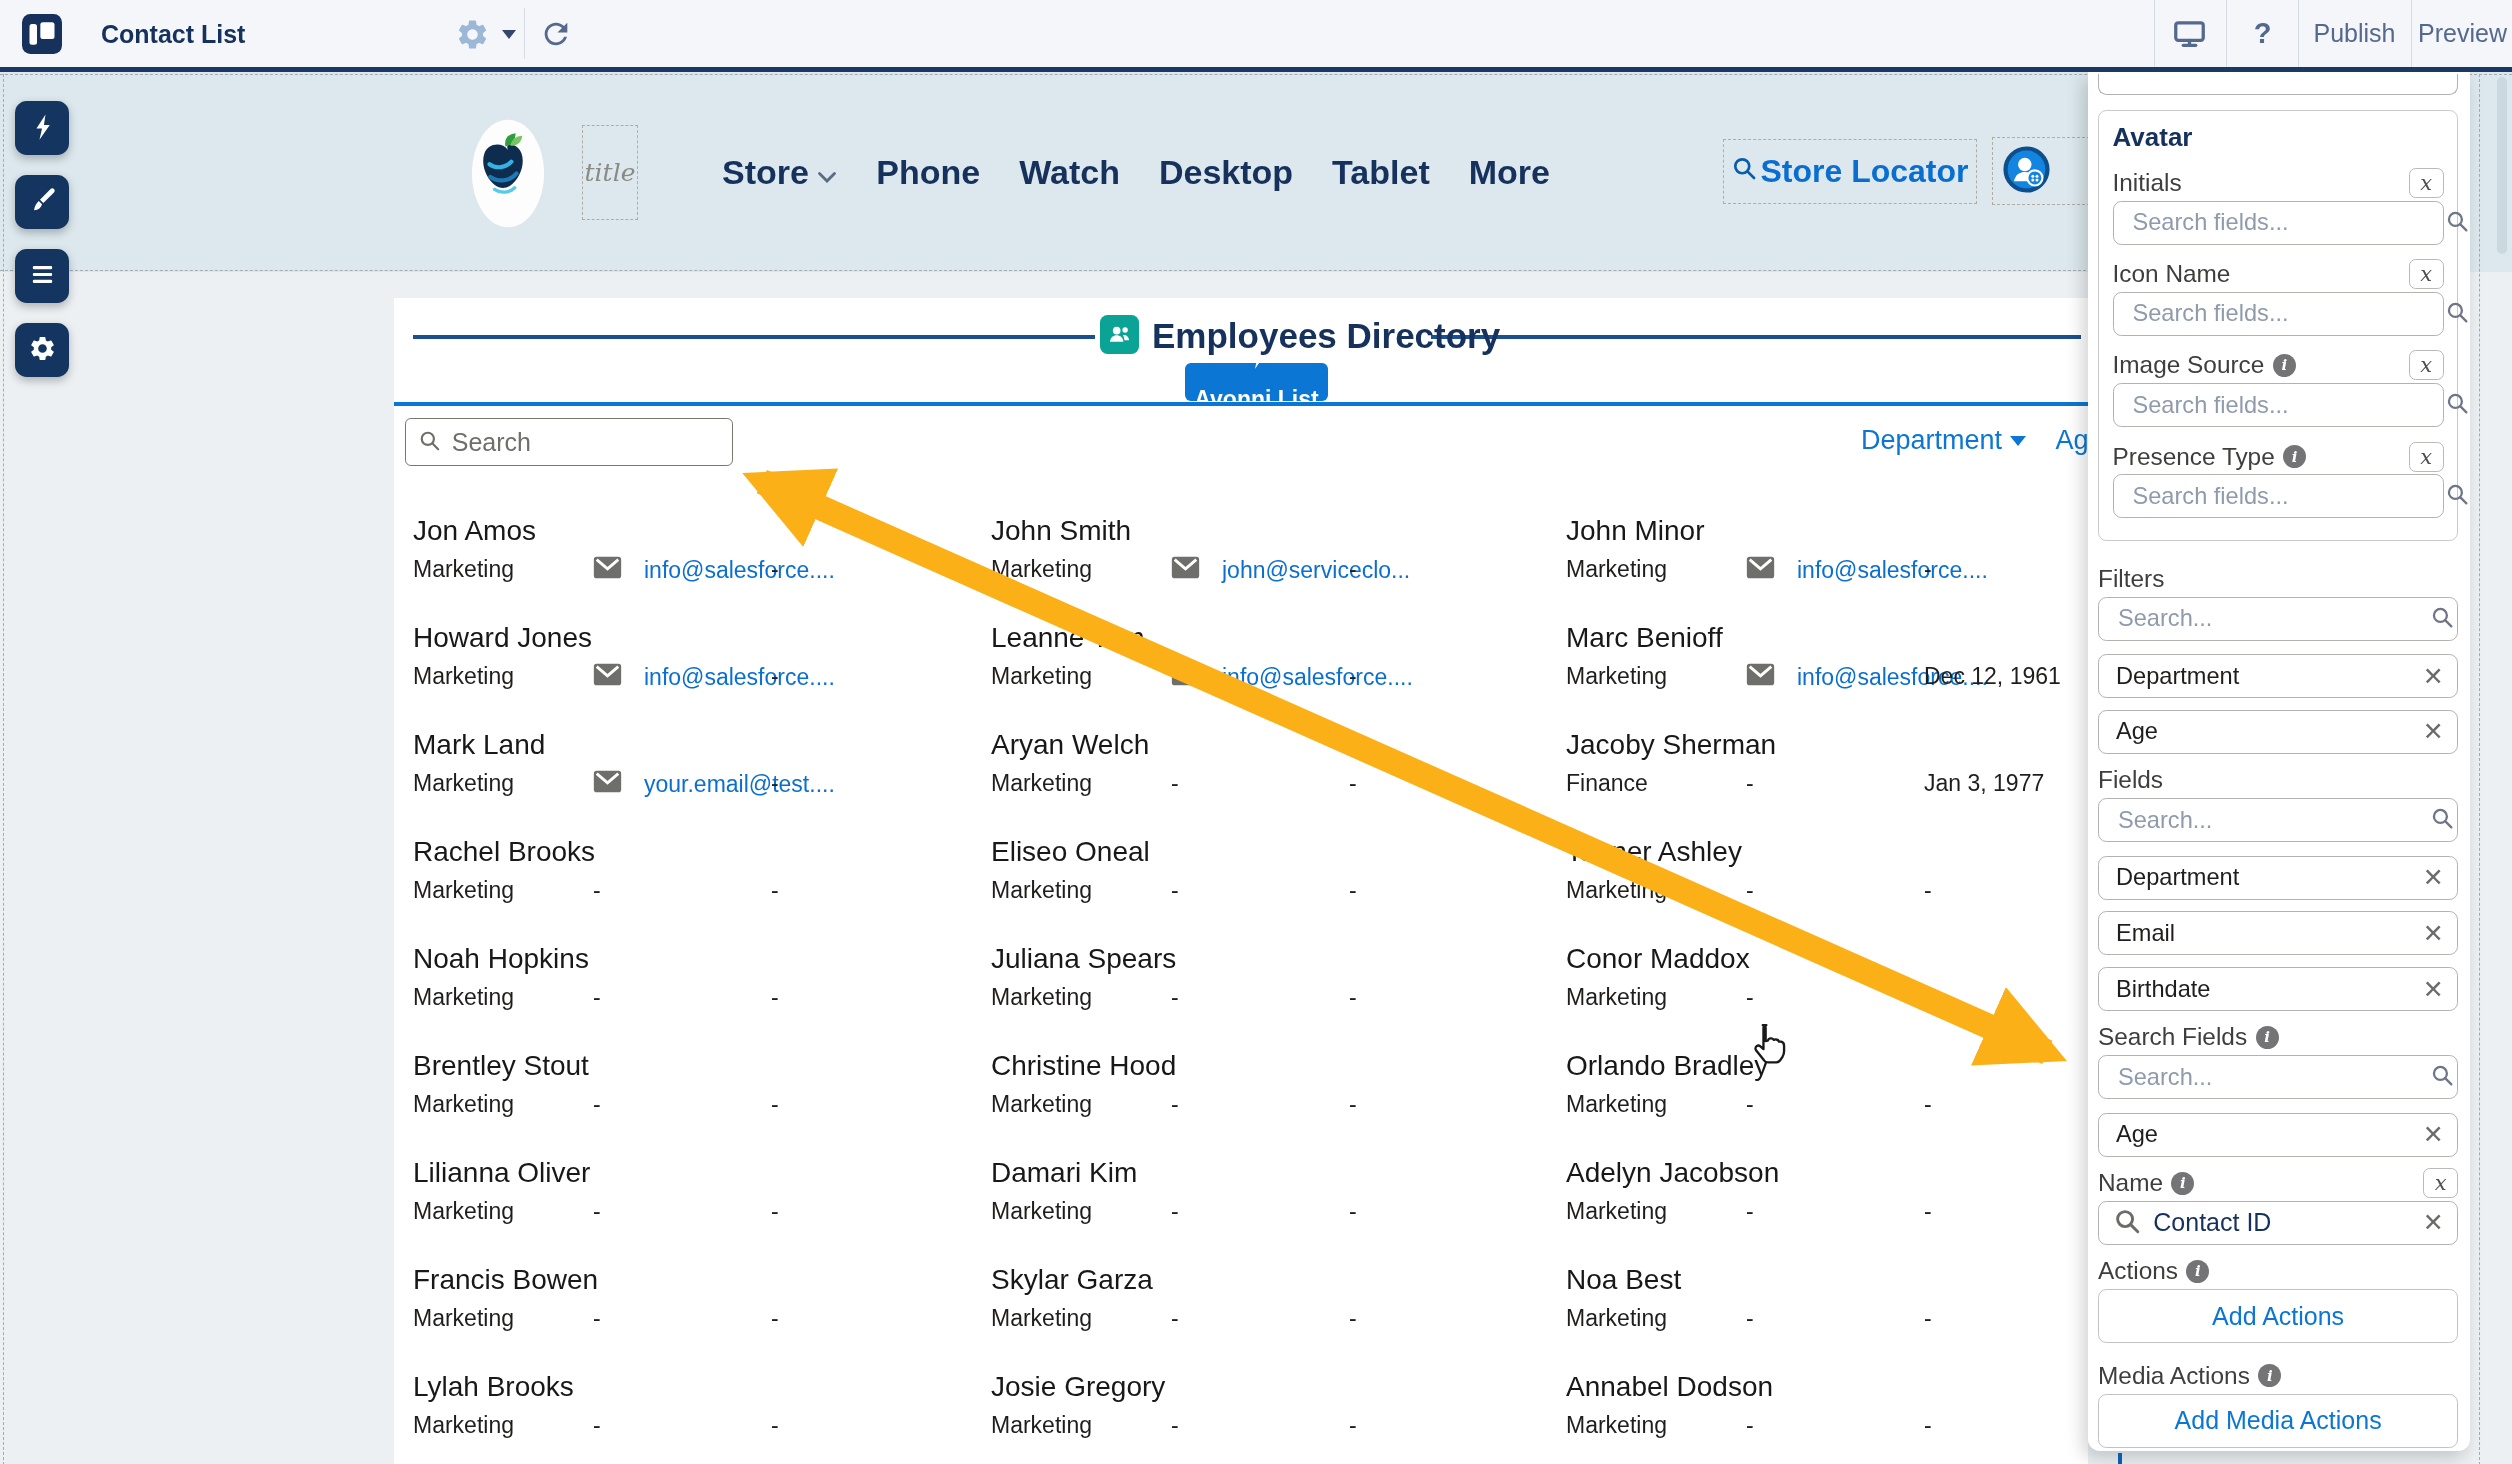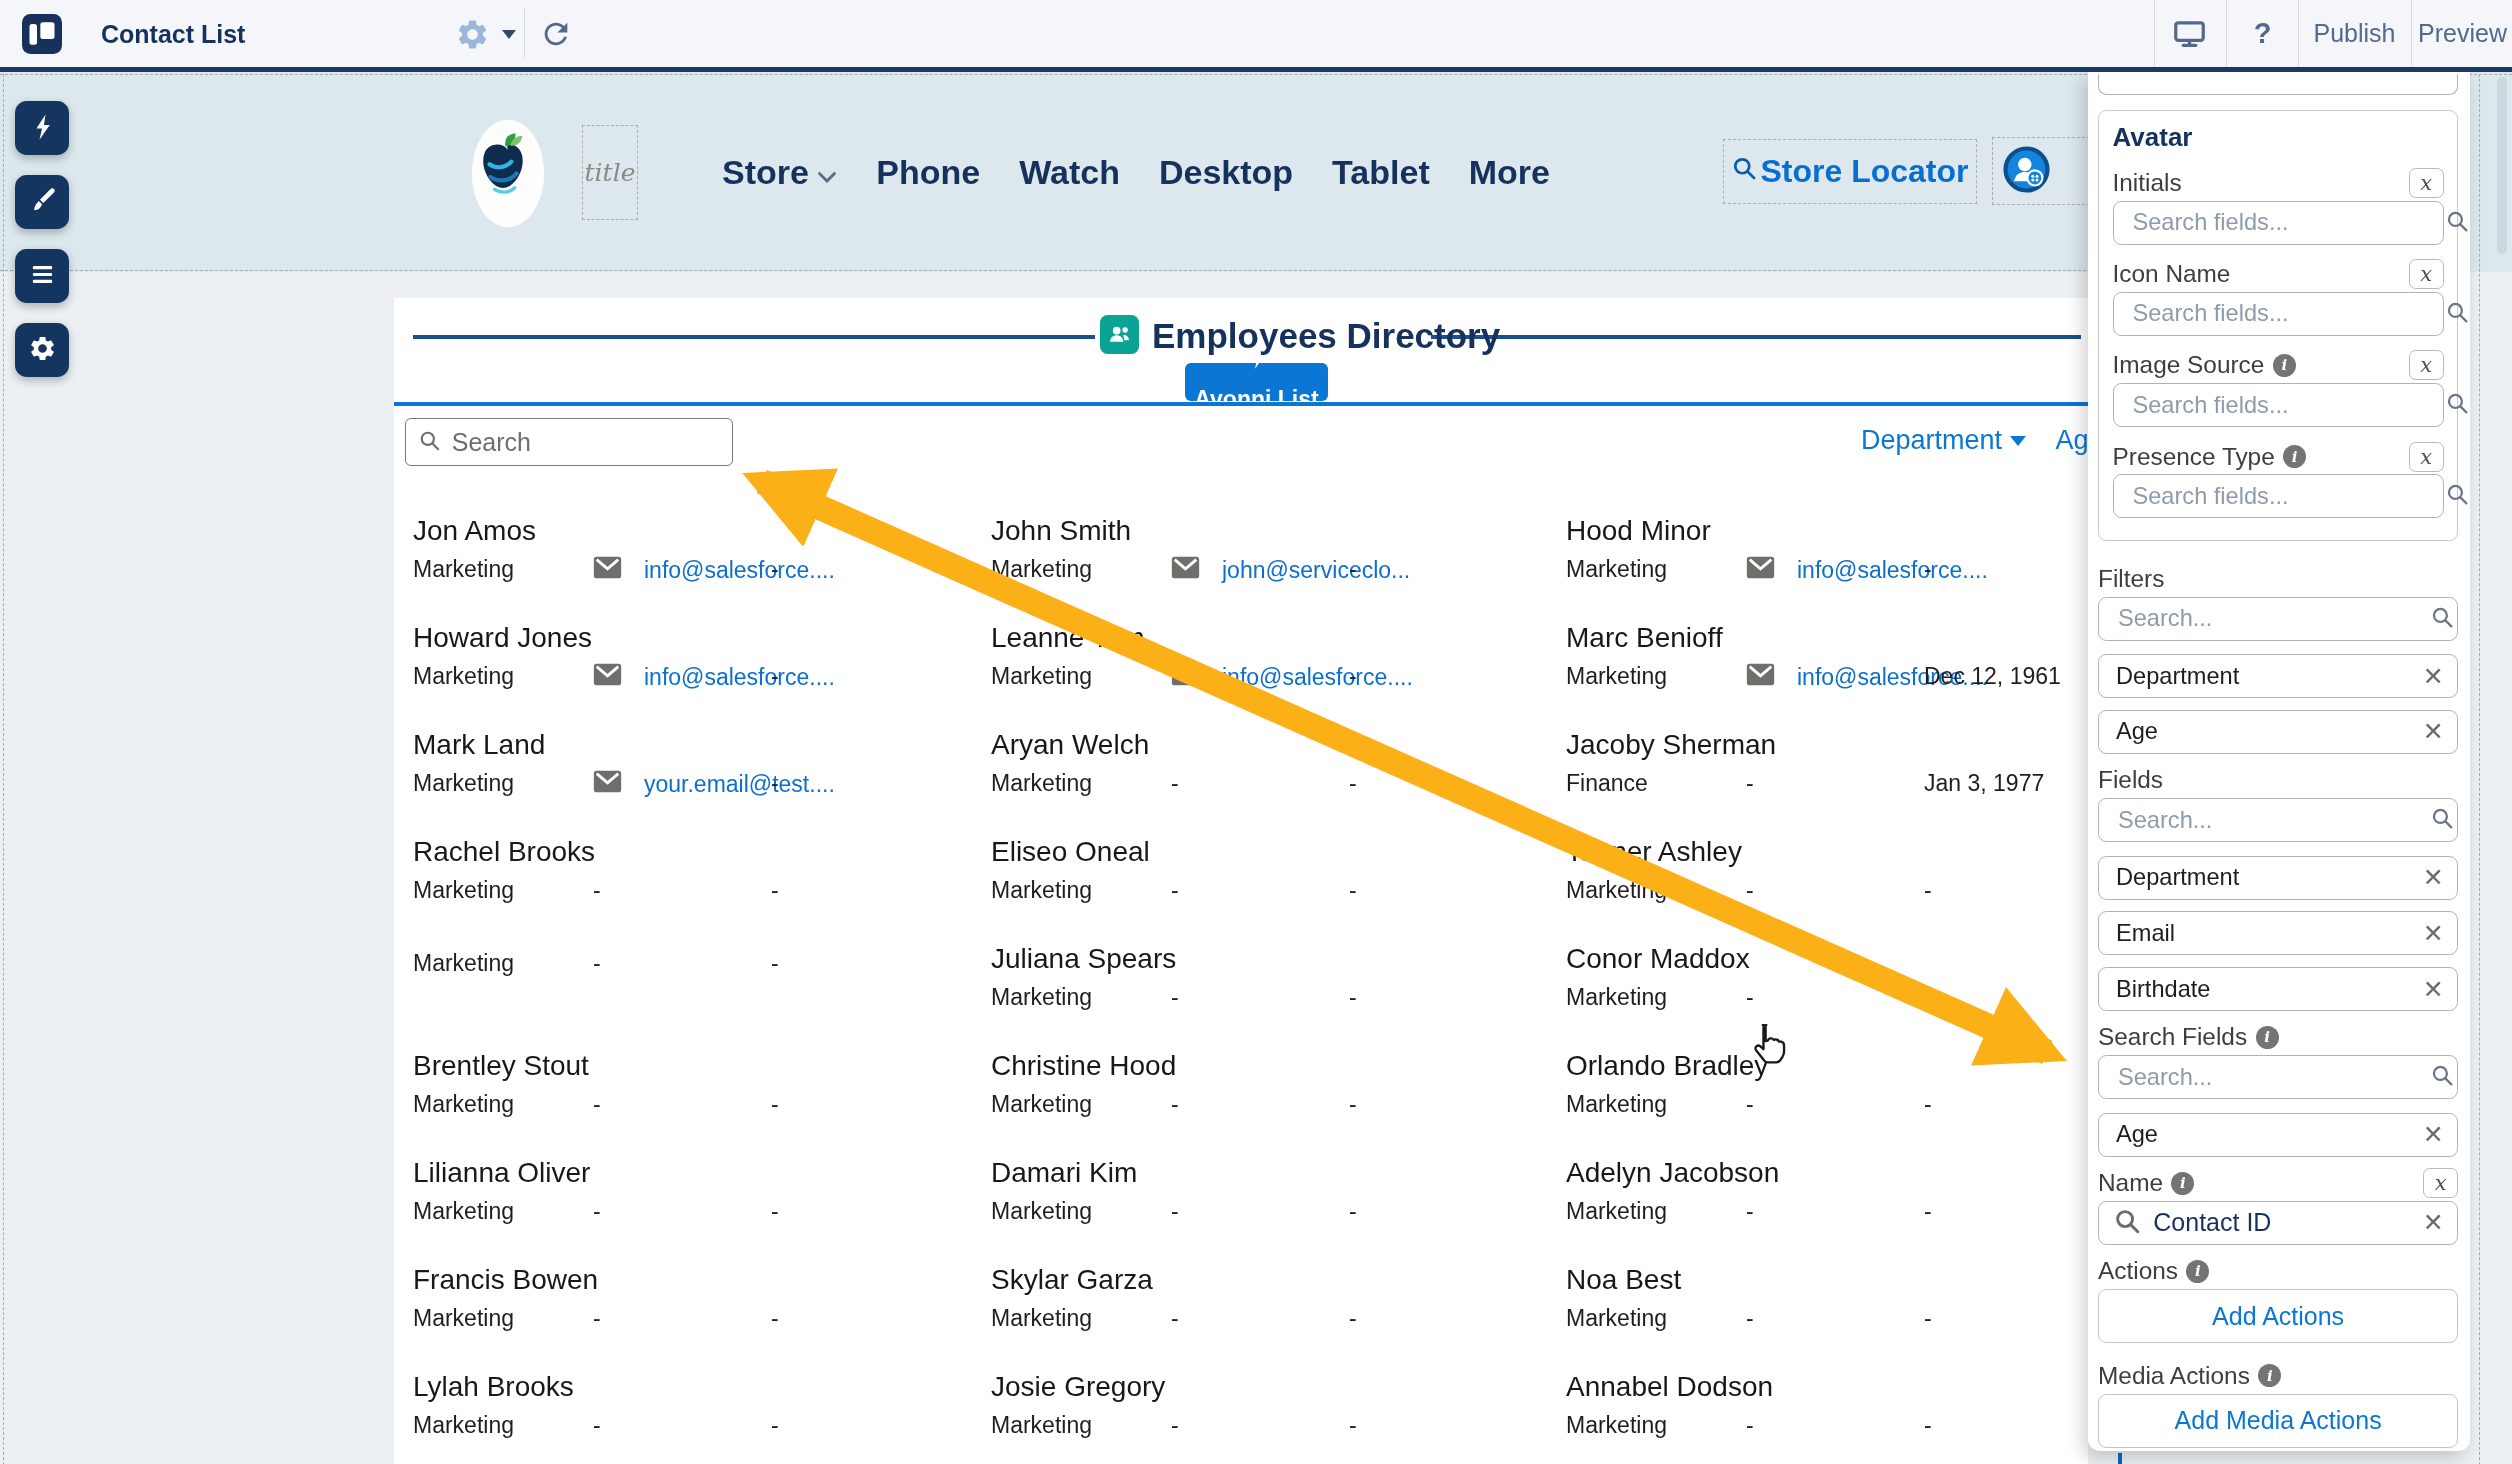--- a/index.html
+++ b/index.html
@@ -303,21 +303,21 @@
           <span><svg width="29" height="23" viewBox="0 0 20 16">
               <rect x="0.5" y="0.5" width="19" height="15" rx="2" fill="#6e6e6b"></rect>
               <path d="M2.5 2.5 10 9l7.5-6.5" fill="none" stroke="#fff" stroke-width="2"></path>
             </svg></span>
           <span class="emp-email">john@serviceclo...</span>
         </span>
         <span class="d3">-</span>
       </div>
     </div>
     <div class="emp-card">
-      <div class="emp-name">Hood Minor</div>
+      <div class="emp-name">John Minor</div>
       <div class="emp-detail">
         <span class="d1">Marketing</span>
         <span class="d2">
           <span><svg width="29" height="23" viewBox="0 0 20 16">
               <rect x="0.5" y="0.5" width="19" height="15" rx="2" fill="#6e6e6b"></rect>
               <path d="M2.5 2.5 10 9l7.5-6.5" fill="none" stroke="#fff" stroke-width="2"></path>
             </svg></span>
           <span class="emp-email">info@salesforce....</span>
         </span>
         <span class="d3">-</span>
@@ -413,20 +413,21 @@
     </div>
     <div class="emp-card">
       <div class="emp-name">Tanner Ashley</div>
       <div class="emp-detail">
         <span class="d1">Marketing</span>
         <span class="d2">-</span>
         <span class="d3">-</span>
       </div>
     </div>
     <div class="emp-card">
+      <div class="emp-name">Noah Hopkins</div>
       <div class="emp-detail">
         <span class="d1">Marketing</span>
         <span class="d2">-</span>
         <span class="d3">-</span>
       </div>
     </div>
     <div class="emp-card">
       <div class="emp-name">Juliana Spears</div>
       <div class="emp-detail">
         <span class="d1">Marketing</span>

